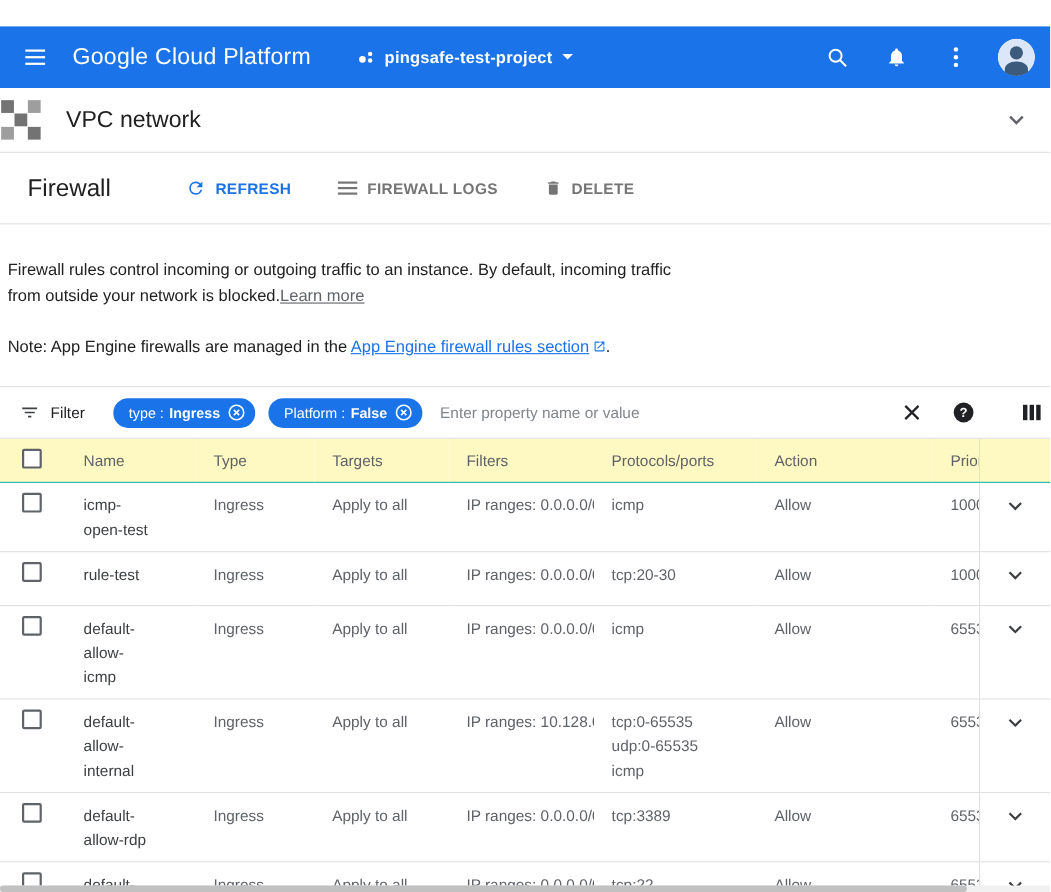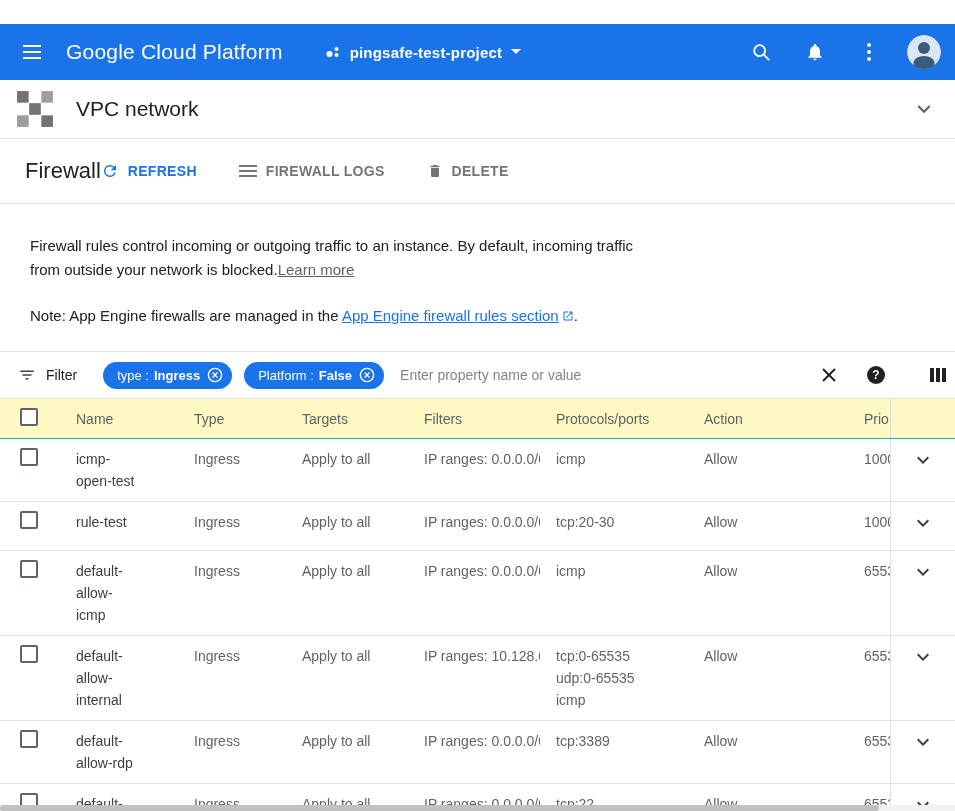--- a/index.html
+++ b/index.html
@@ -14,33 +14,33 @@
     padding:0 14px 0 12px; color:#fff;margin-top:24px;
   }
   .hamburger { width:40px; height:40px; display:flex; align-items:center; justify-content:center; cursor:pointer; }
   .topbar-title { font-size:21px; font-weight:400; margin-left:14px; letter-spacing:.2px; white-space:nowrap; }
   .project-picker { display:flex; align-items:center; gap:9px; margin-left:42px; cursor:pointer; }
   .project-name { font-size:15px; font-weight:700; letter-spacing:.2px; }
   .topbar-right { margin-left:auto; display:flex; align-items:center; gap:14px; }
   .tb-iconbtn { width:40px; height:40px; display:flex; align-items:center; justify-content:center; cursor:pointer; }
   .avatar { width:34px; height:34px; border-radius:50%; overflow:hidden; margin-left:4px; }
   
-  .product-bar { height:59px; display:flex; align-items:center; border-bottom:1px solid #e0e0e0; padding:0 18px 0 16px; }
+  .product-bar { height:59px; display:flex; align-items:center; border-bottom:1px solid #e0e0e0; padding:0 18px 0 0; }
   .vpc-icon { width:38px; height:38px; }
   .product-title { font-size:21px; color:#212121; margin-left:22px; font-weight:400; }
   .product-collapse { margin-left:auto; cursor:pointer; display:flex; align-items:center; }
   
   .action-bar { height:65px; display:flex; align-items:center; border-bottom:1px solid #e0e0e0; padding:0 25px; }
-  .page-title { font-size:22px; color:#212121; font-weight:400; }
+  .page-title { font-size:22px; color:#212121; font-weight:400; margin-right:68px; }
   .action-btn { display:flex; align-items:center; gap:9px; font-size:14px; font-weight:700; letter-spacing:.3px; cursor:pointer; background:none; border:none; font-family:inherit; }
   .action-btn + .action-btn { margin-left:42px; }
   .act-blue { color:#1a73e8; }
   .act-gray { color:#757575; }
   
-  .intro { padding:30px 24px 0 30px; font-size:15px; line-height:24px; color:#212121; }
+  .intro { padding:30px 24px 0 7px; font-size:15px; line-height:24px; color:#212121; }
   .intro p.first { max-width:632px; }
   .learn-more { color:#5f6368; text-decoration:underline; cursor:pointer; }
   .note { margin-top:22px; }
   .note-link { color:#1a73e8; text-decoration:underline; cursor:pointer; }
   .ext-icon { display:inline-block; vertical-align:-1px; margin-left:3px; }
   
   .filter-bar { margin-top:22px; height:48px; border-top:1px solid #e0e0e0; border-bottom:1px solid #e0e0e0;
     display:flex; align-items:center; padding:0 8px 0 18px; }
   .filter-lead { display:flex; align-items:center; gap:10px; cursor:pointer; }
   .filter-label { font-size:14px; color:#202124; font-weight:400; }

